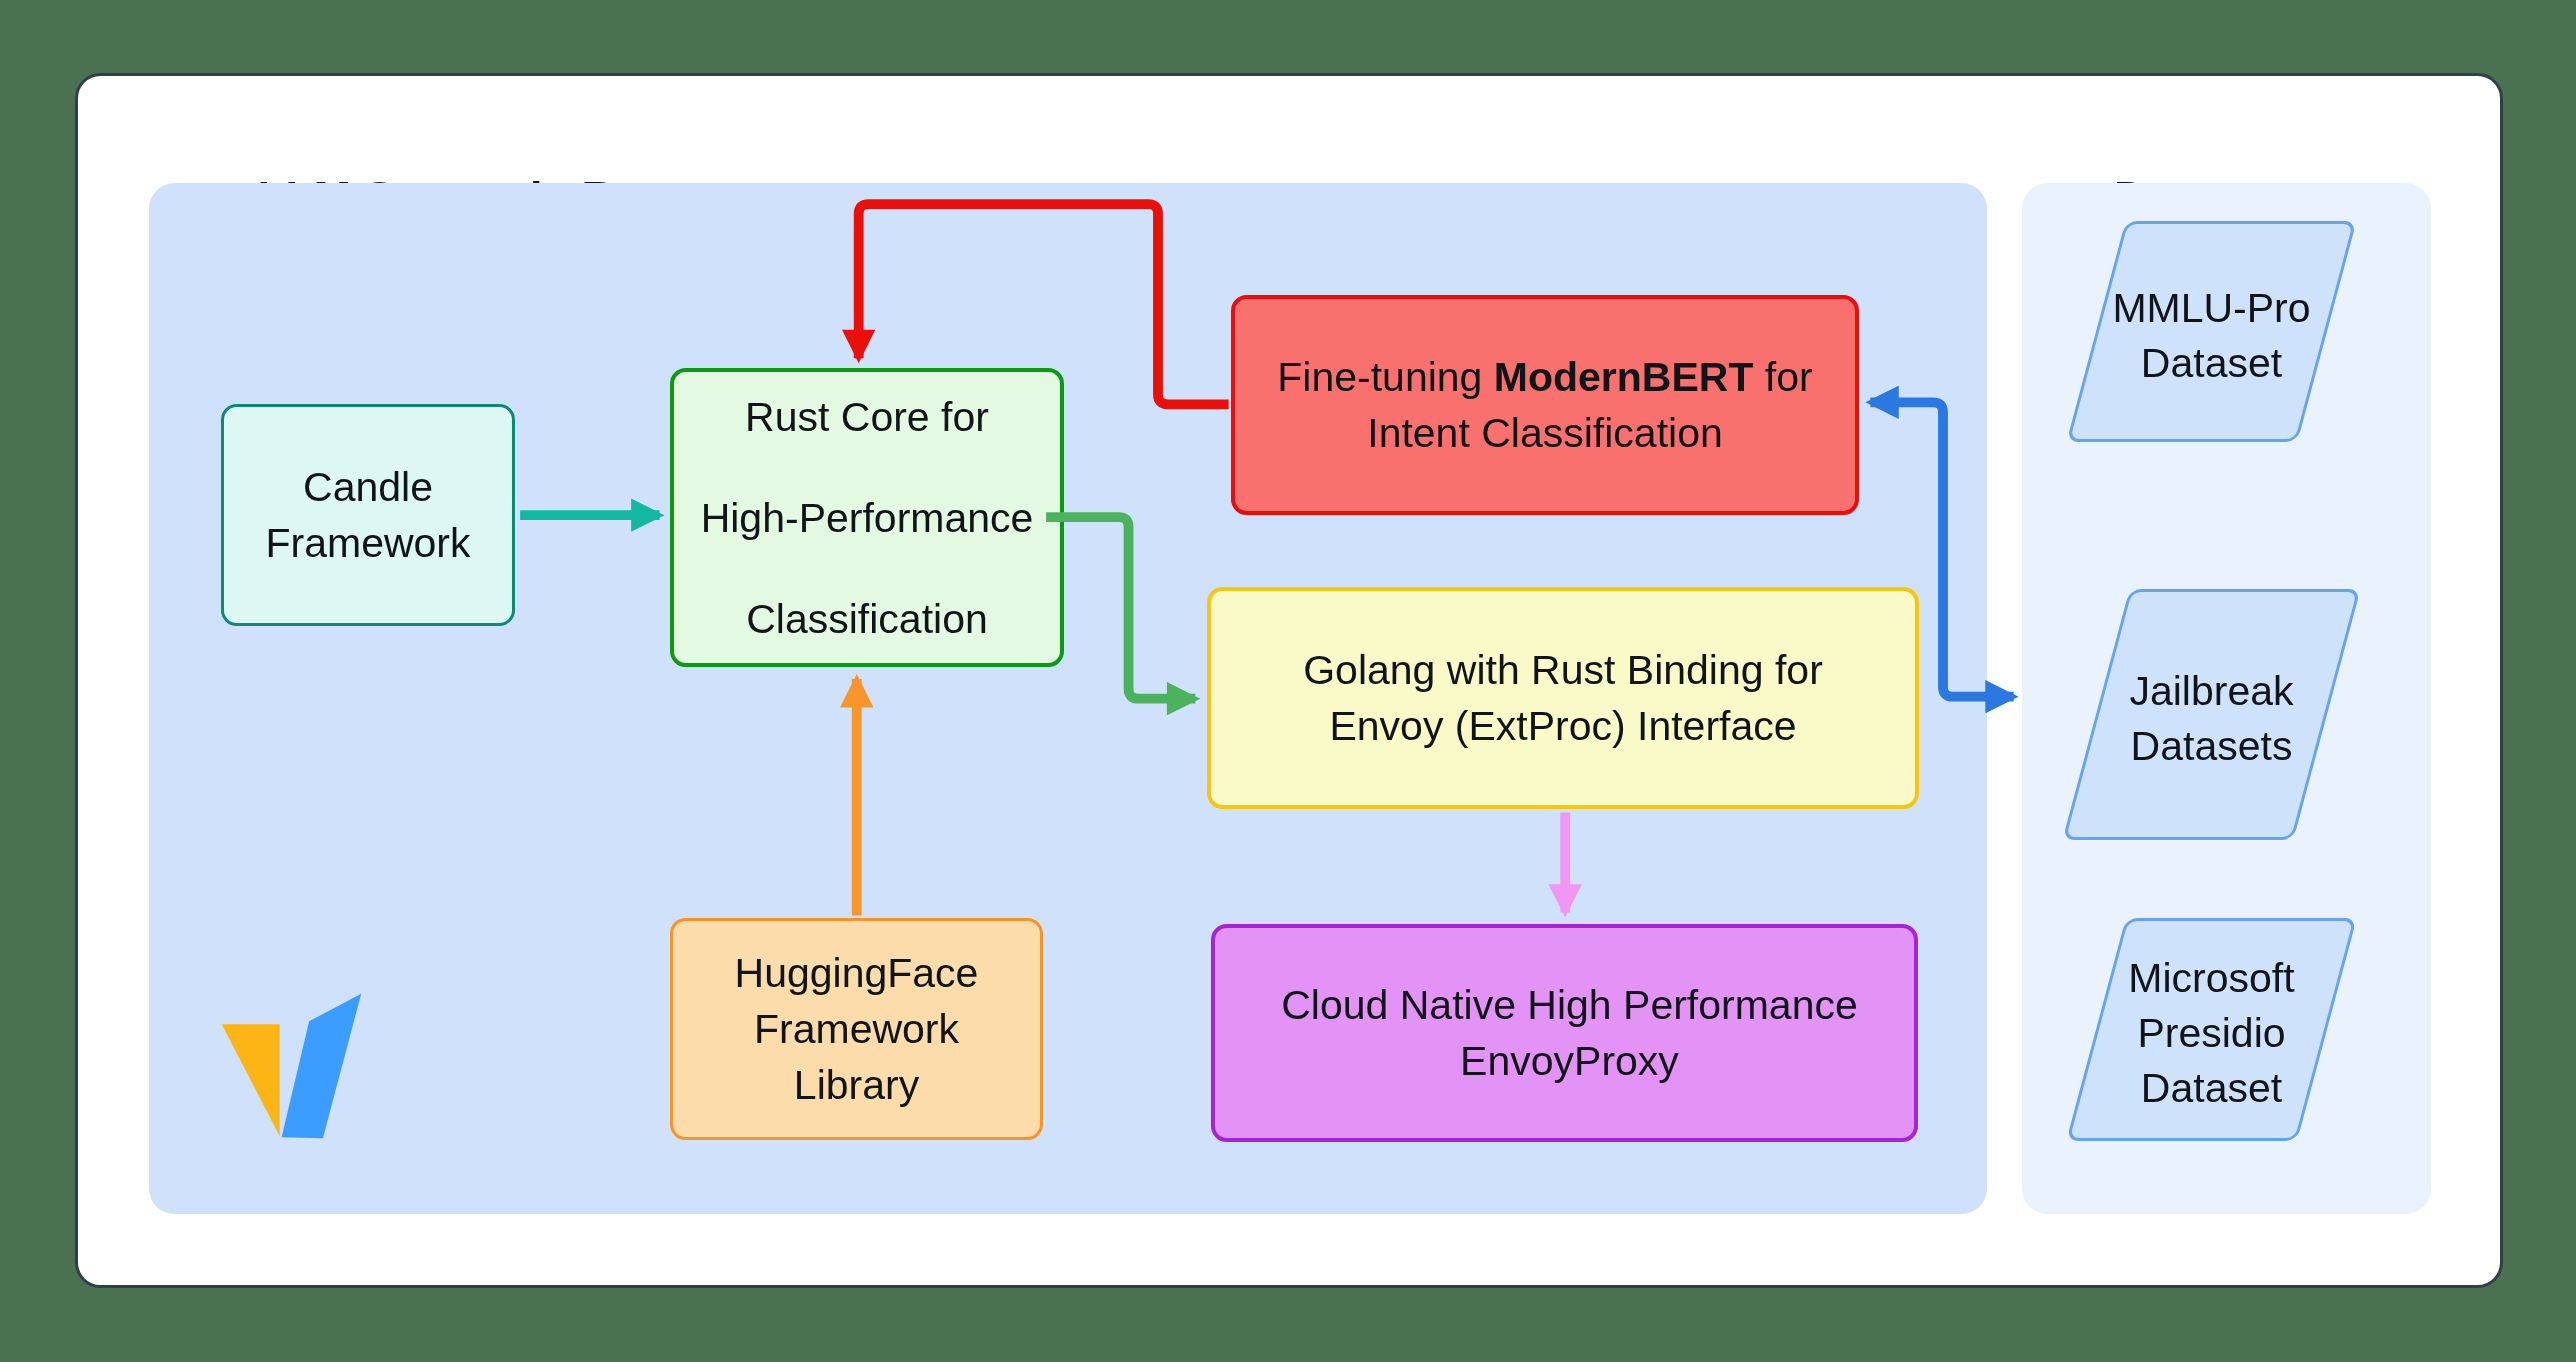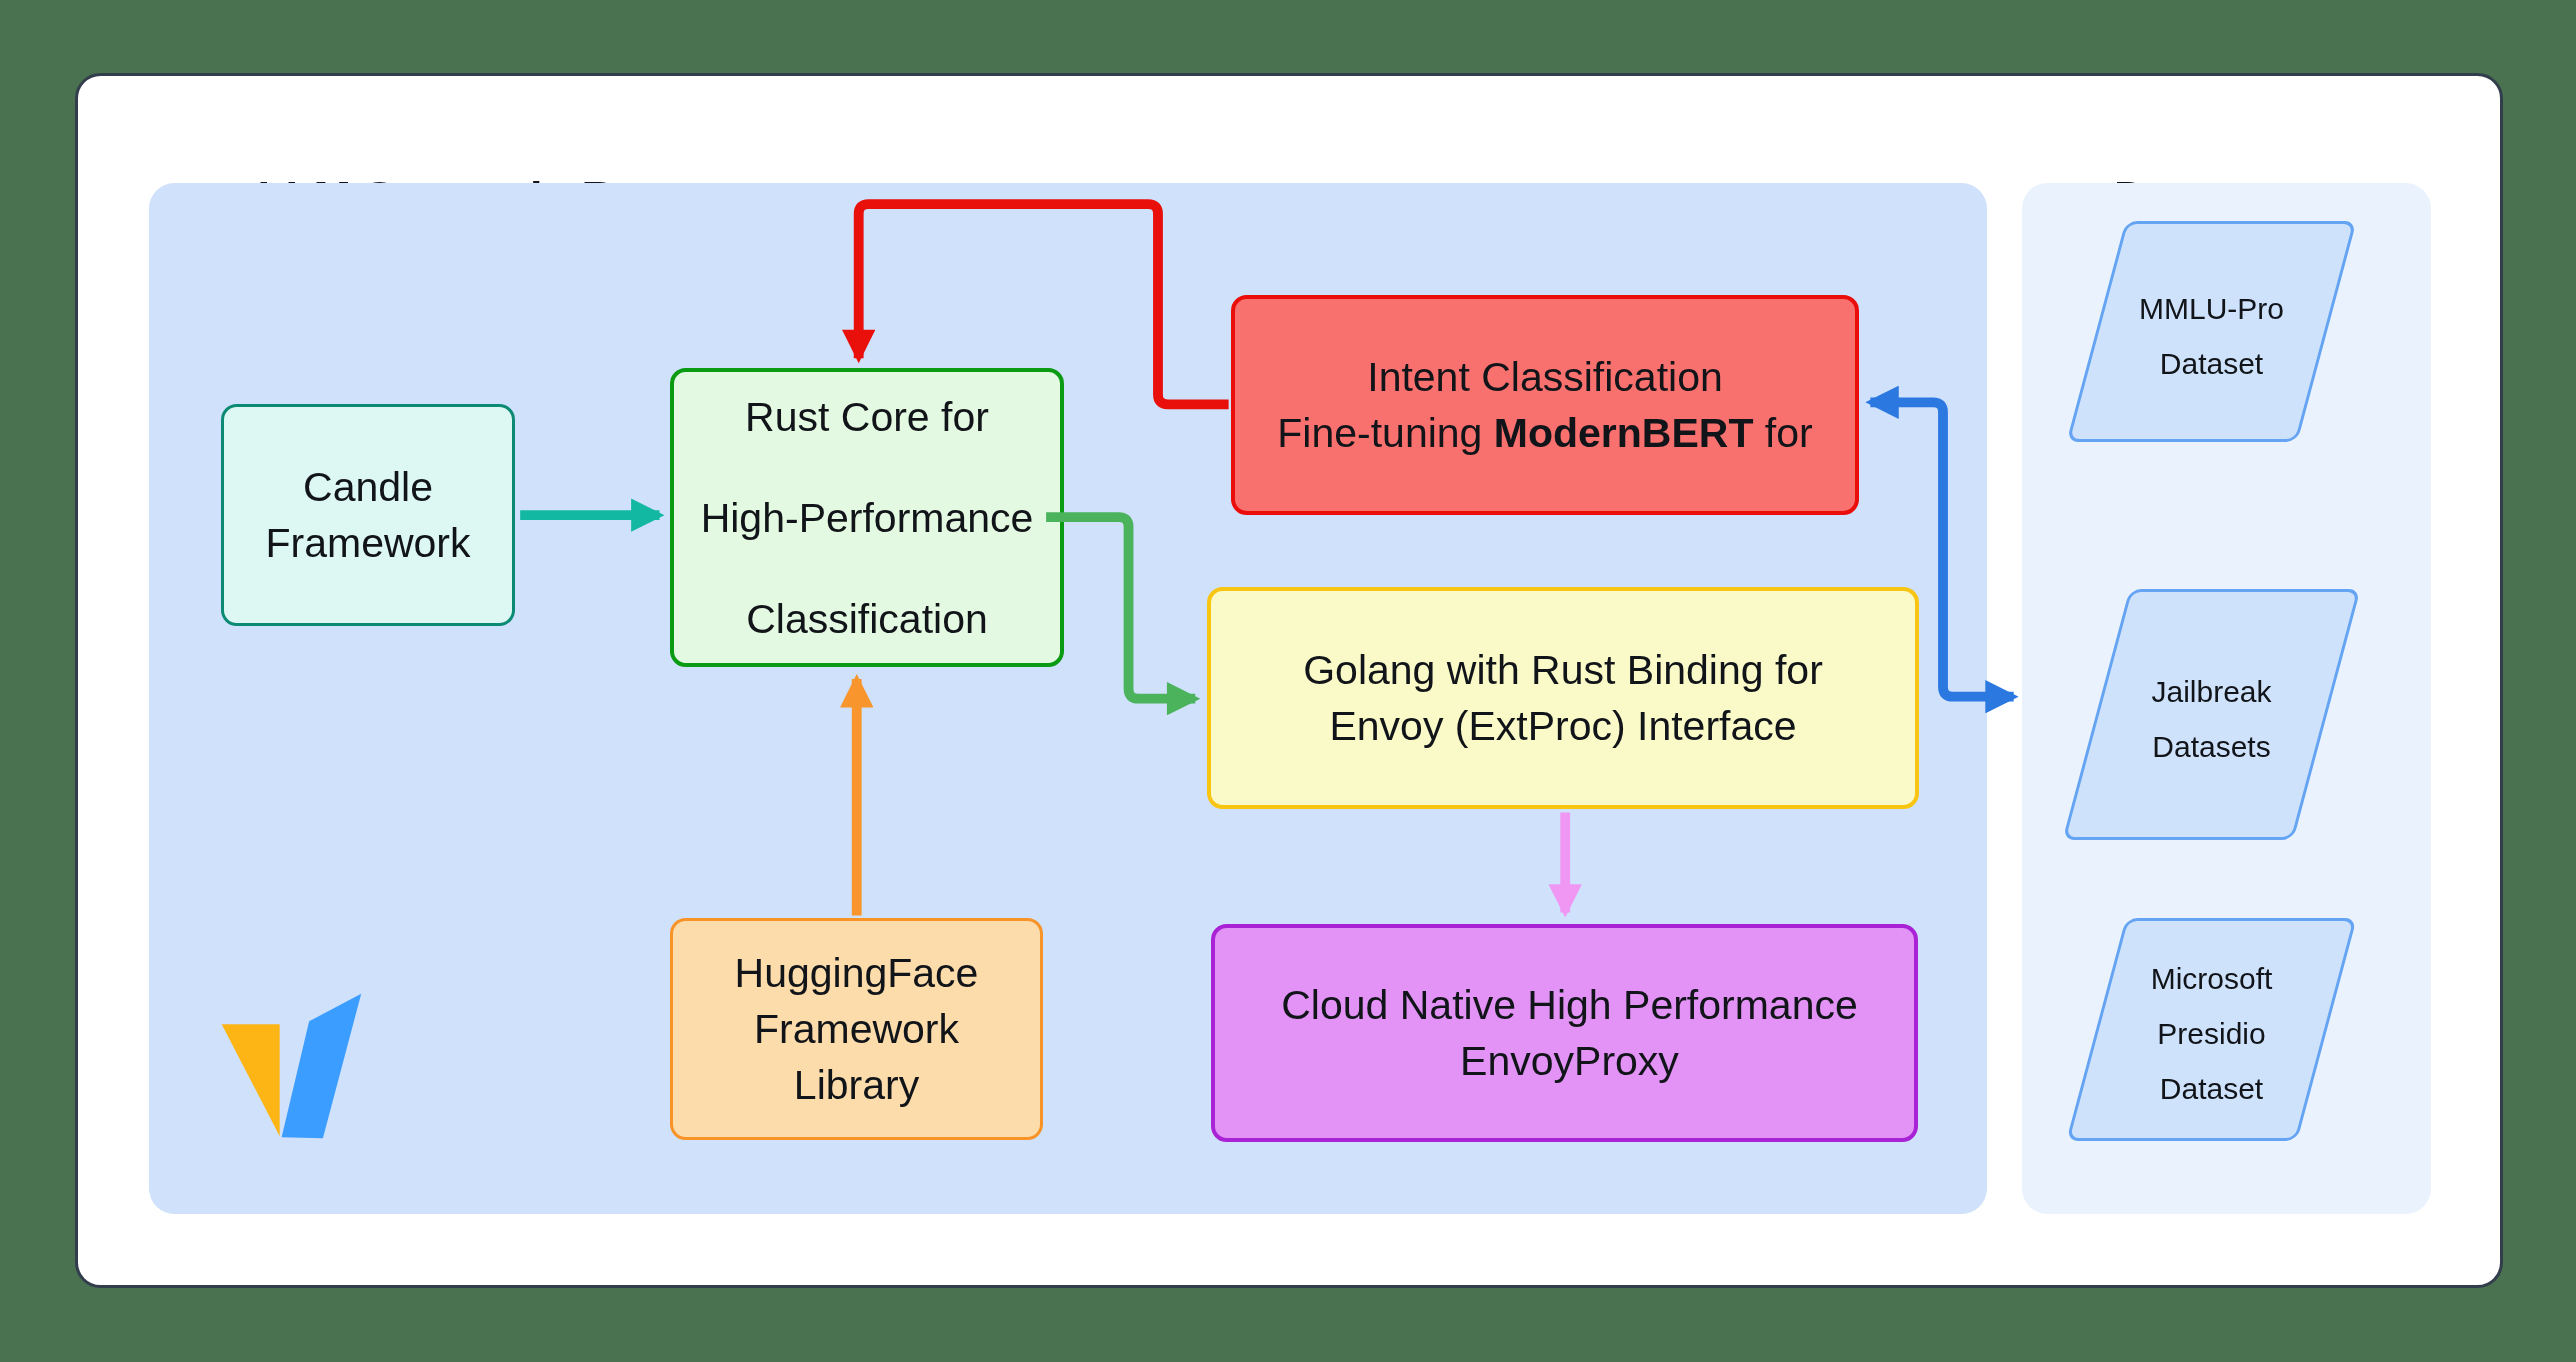--- a/index.html
+++ b/index.html
@@ -55,21 +55,21 @@
   #pgram-jailbreak{top:589px;height:251px;}
   #pgram-presidio{top:918px;height:223px;}
   .pgram-shape{
     position:absolute;left:0;top:0;width:100%;height:100%;
     background:var(--dataset-fill);border:3.9px solid var(--dataset-border);
     border-radius:11.8px;transform:skewX(-15deg);
   }
   .pgram-label{
     position:absolute;left:-29px;right:-29px;top:0;bottom:0;
     display:flex;flex-direction:column;justify-content:center;align-items:center;
-    text-align:center;font-size:30px;line-height:55px;margin-top:8px;
+    text-align:center;font-size:41px;line-height:55px;margin-top:8px;
   }
   .pgram-label .line{white-space:nowrap;}
   #arrow-layer{position:absolute;left:0;top:0;width:2576px;height:1362px;pointer-events:none;}
   #arrow-layer path.flow{fill:none;stroke-width:10;}
   .st-teal{stroke:var(--arrow-teal);}   .mk-teal{fill:var(--arrow-teal);}
   .st-green{stroke:var(--arrow-green);} .mk-green{fill:var(--arrow-green);}
   .st-orange{stroke:var(--arrow-orange);} .mk-orange{fill:var(--arrow-orange);}
   .st-red{stroke:var(--arrow-red);}     .mk-red{fill:var(--arrow-red);}
   .st-blue{stroke:var(--arrow-blue);}   .mk-blue{fill:var(--arrow-blue);}
   .st-pink{stroke:var(--arrow-pink);}   .mk-pink{fill:var(--arrow-pink);}
@@ -92,22 +92,22 @@
   <div class="line">Framework</div>
 </div>
 
 <div class="node" id="node-rust">
   <div class="line">Rust Core for</div>
   <div class="line">High-Performance</div>
   <div class="line">Classification</div>
 </div>
 
 <div class="node" id="node-finetune">
+  <div class="line"><span>Fine-tuning </span><b>ModernBERT</b><span> for</span></div>
   <div class="line">Intent Classification</div>
-  <div class="line"><span>Fine-tuning </span><b>ModernBERT</b><span> for</span></div>
 </div>
 
 <div class="node" id="node-golang">
   <div class="line">Golang with Rust Binding for</div>
   <div class="line">Envoy (ExtProc) Interface</div>
 </div>
 
 <div class="node" id="node-hf">
   <div class="line">HuggingFace</div>
   <div class="line">Framework</div>

